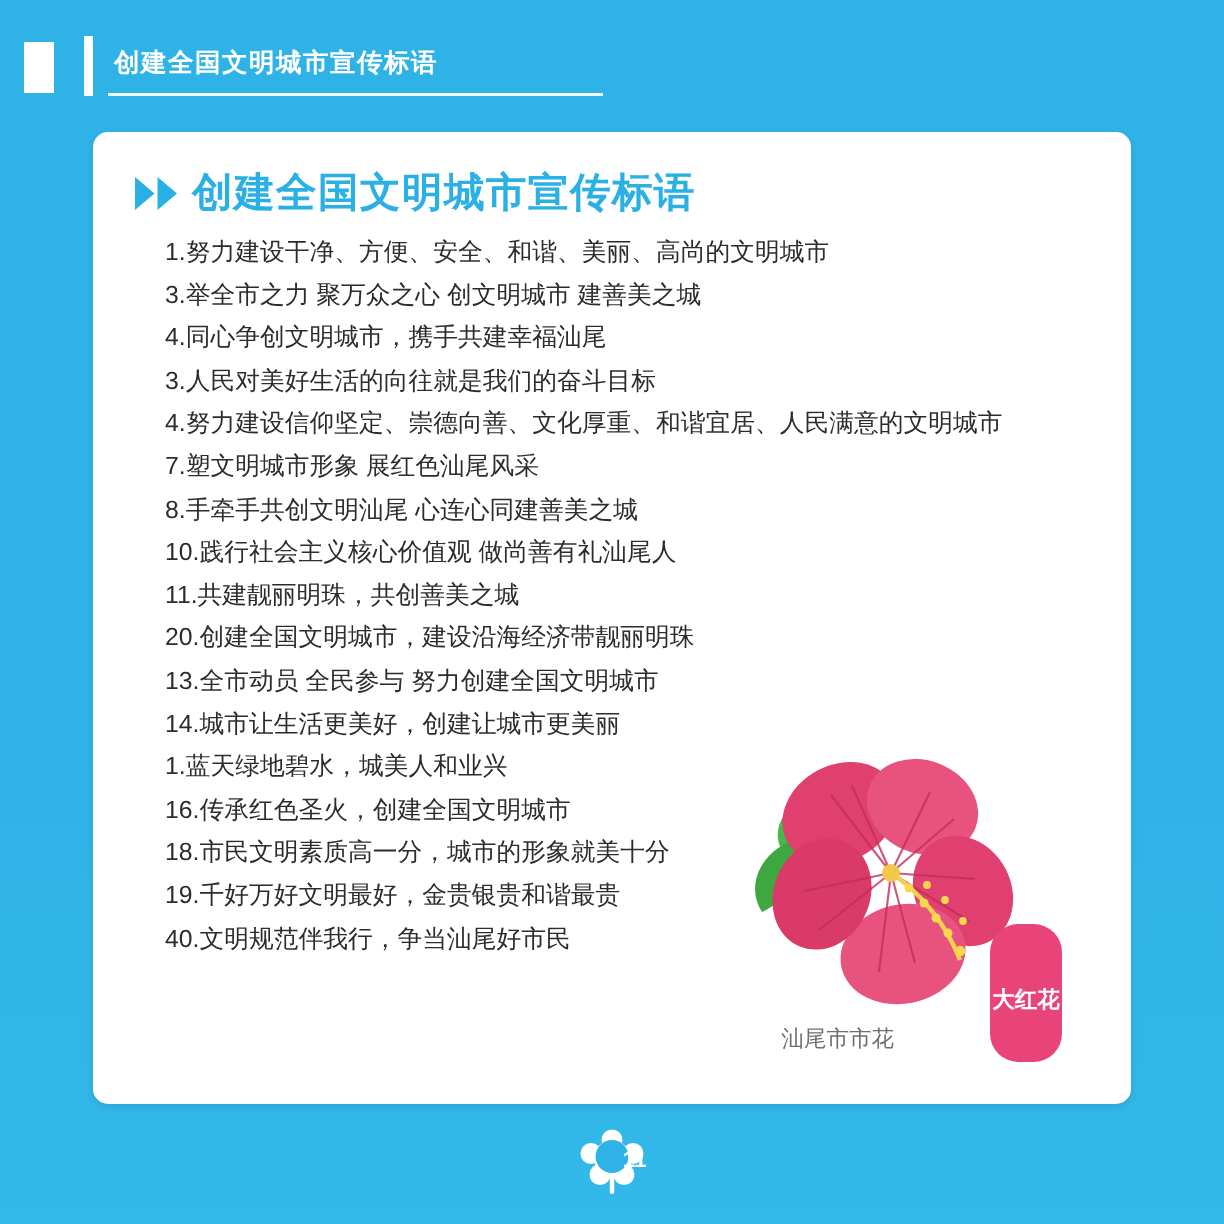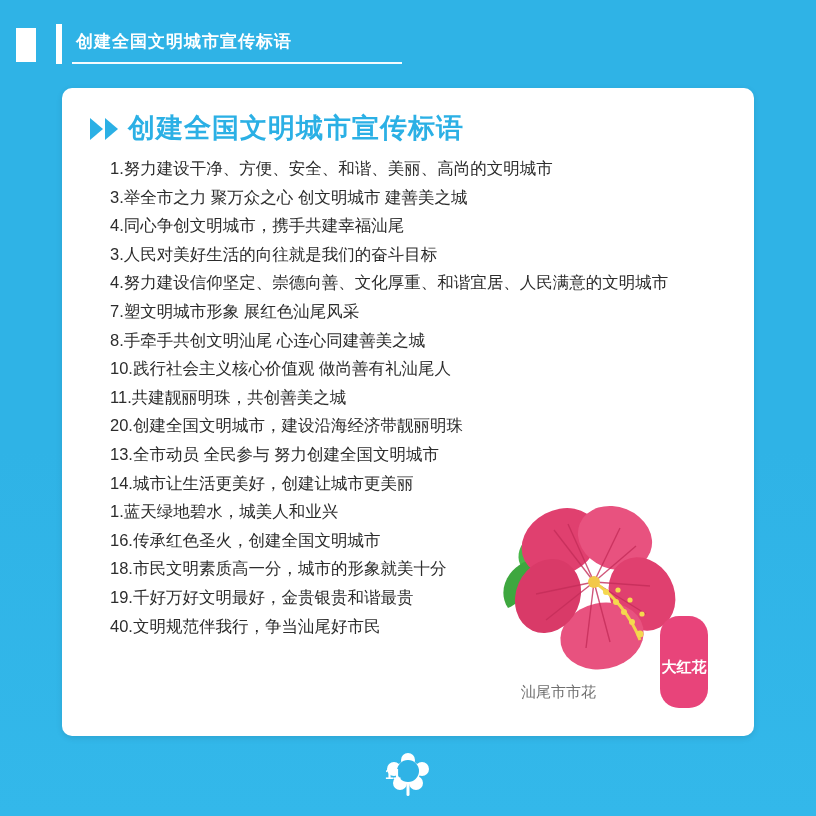--- a/index.html
+++ b/index.html
@@ -176,21 +176,21 @@
     display: flex;
     justify-content: center;
     align-items: center;
   }
   .page-badge {
     position: relative;
     width: 46px;
     height: 46px;
     display: flex;
     align-items: center;
-    justify-content: flex-start;
+    justify-content: flex-end;
   }
   .page-flower {
     position: absolute;
     inset: 0;
   }
   .page-num {
     position: relative;
     color: #ffffff;
     font-size: 15px;
     font-weight: bold;

